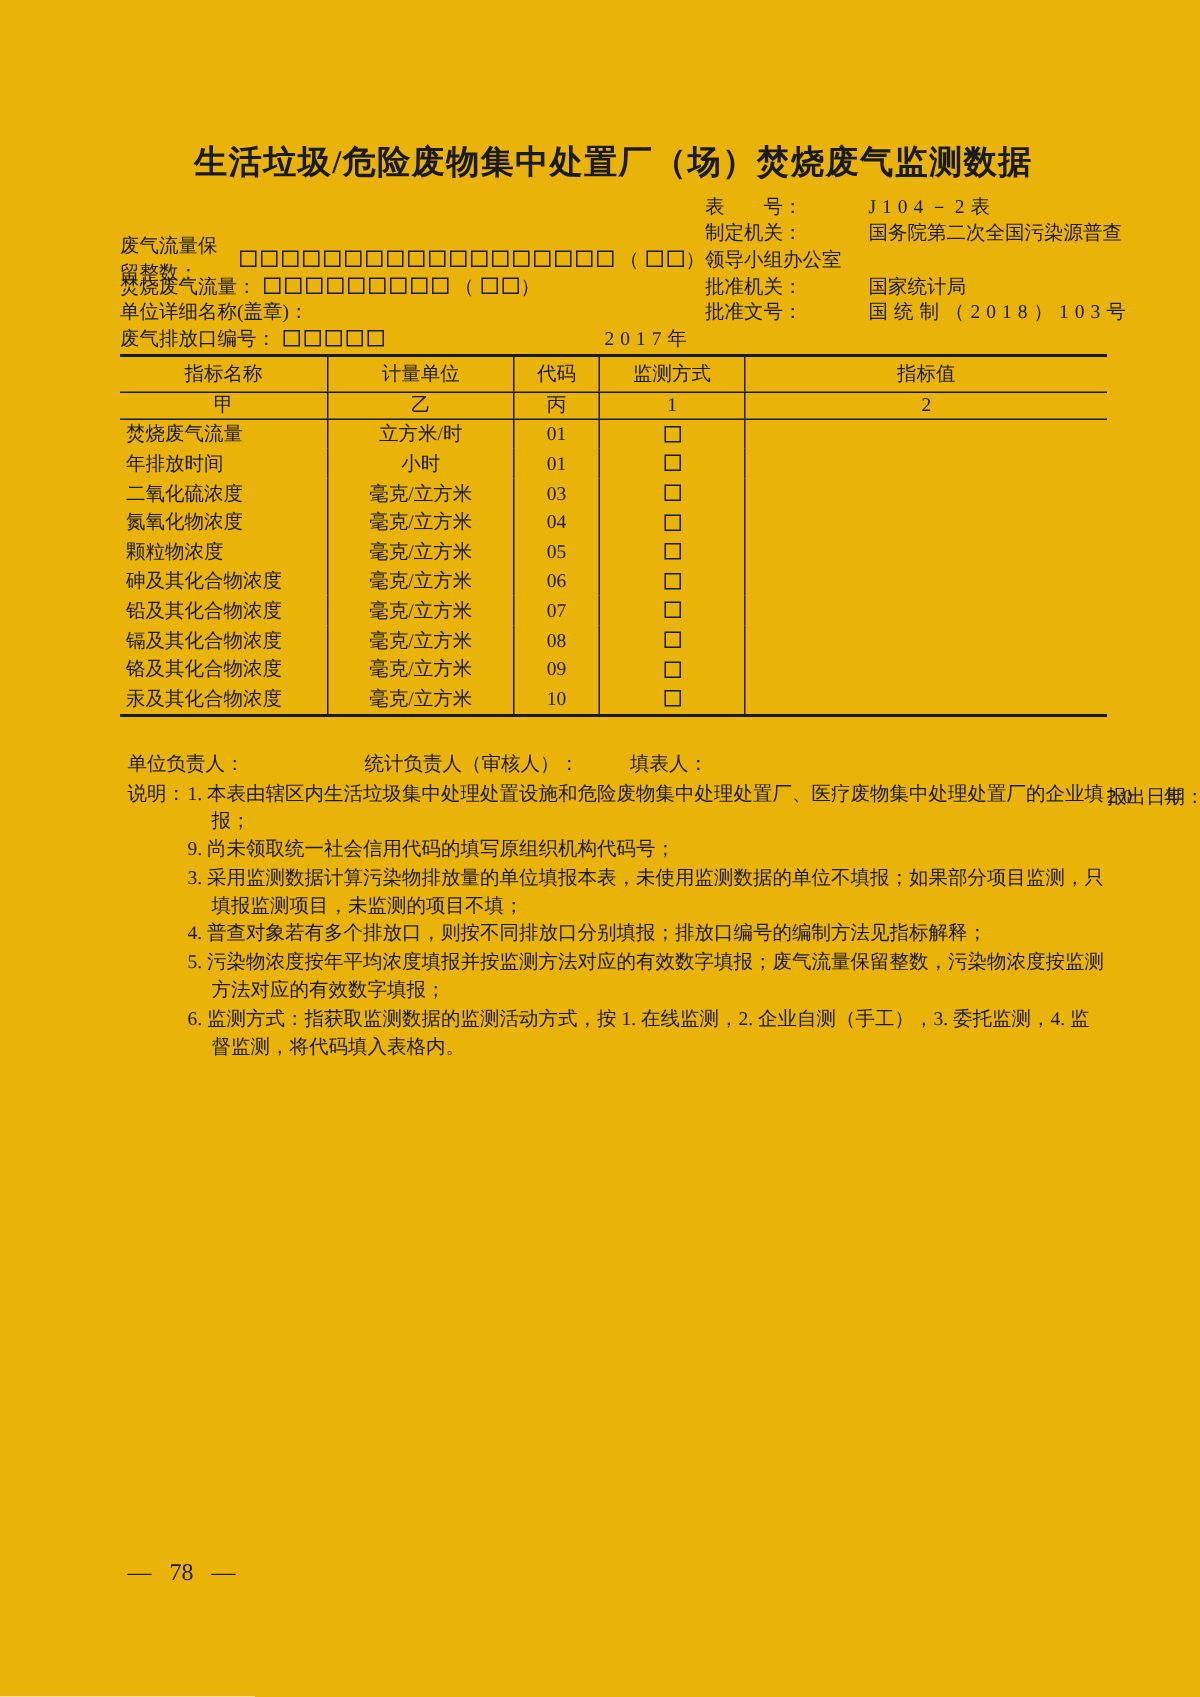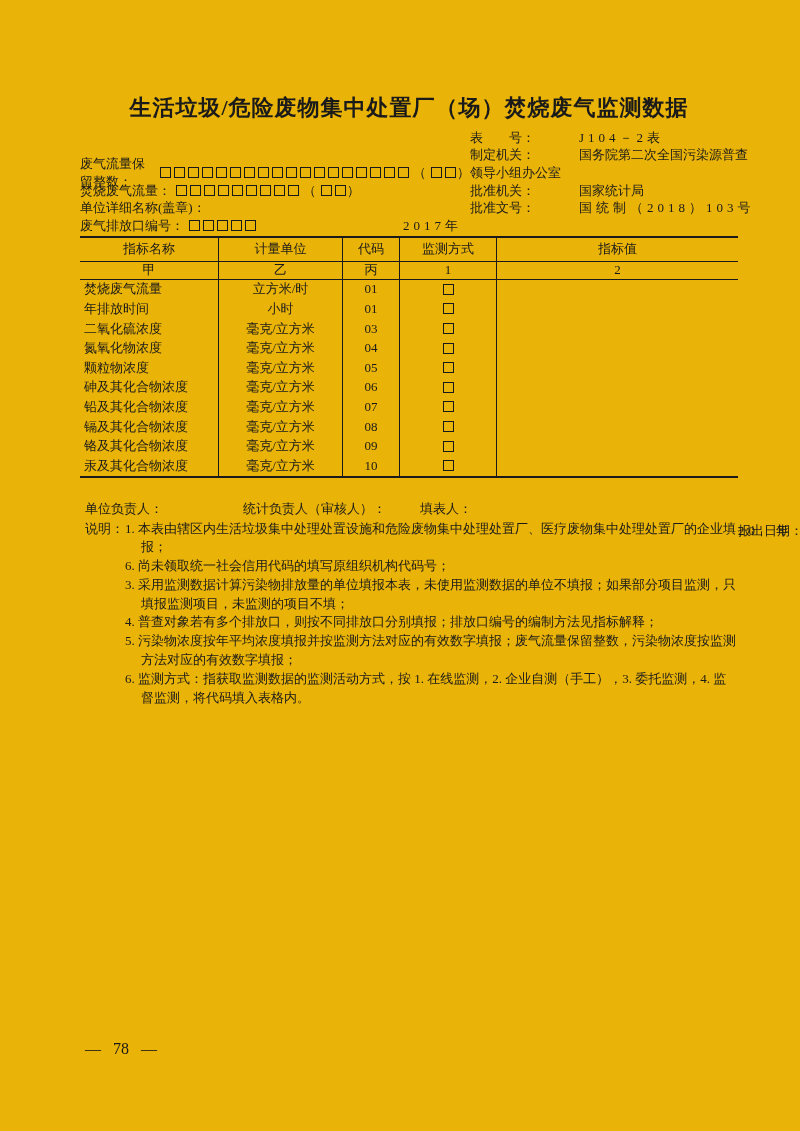--- a/index.html
+++ b/index.html
@@ -280,21 +280,21 @@
       <span class="s4">
           <span>报出日期：</span>
           <span class="sp">20　年　月　日</span>
         </span>
     </div>
 
     <div class="notes">
       <div class="notes-label">说明：</div>
       <div class="notes-list">
           <div class="note-item">1. 本表由辖区内生活垃圾集中处理处置设施和危险废物集中处理处置厂、医疗废物集中处理处置厂的企业填报；</div>
-          <div class="note-item">6. 尚未领取统一社会信用代码的填写原组织机构代码号；</div>
+          <div class="note-item">9. 尚未领取统一社会信用代码的填写原组织机构代码号；</div>
           <div class="note-item">3. 采用监测数据计算污染物排放量的单位填报本表，未使用监测数据的单位不填报；如果部分项目监测，只填报监测项目，未监测的项目不填；</div>
           <div class="note-item">4. 普查对象若有多个排放口，则按不同排放口分别填报；排放口编号的编制方法见指标解释；</div>
           <div class="note-item">5. 污染物浓度按年平均浓度填报并按监测方法对应的有效数字填报；废气流量保留整数，污染物浓度按监测方法对应的有效数字填报；</div>
           <div class="note-item">6. 监测方式：指获取监测数据的监测活动方式，按 1. 在线监测，2. 企业自测（手工），3. 委托监测，4. 监督监测，将代码填入表格内。</div>
         </div>
     </div>
 
   </div>
 
   <div class="pageno">

